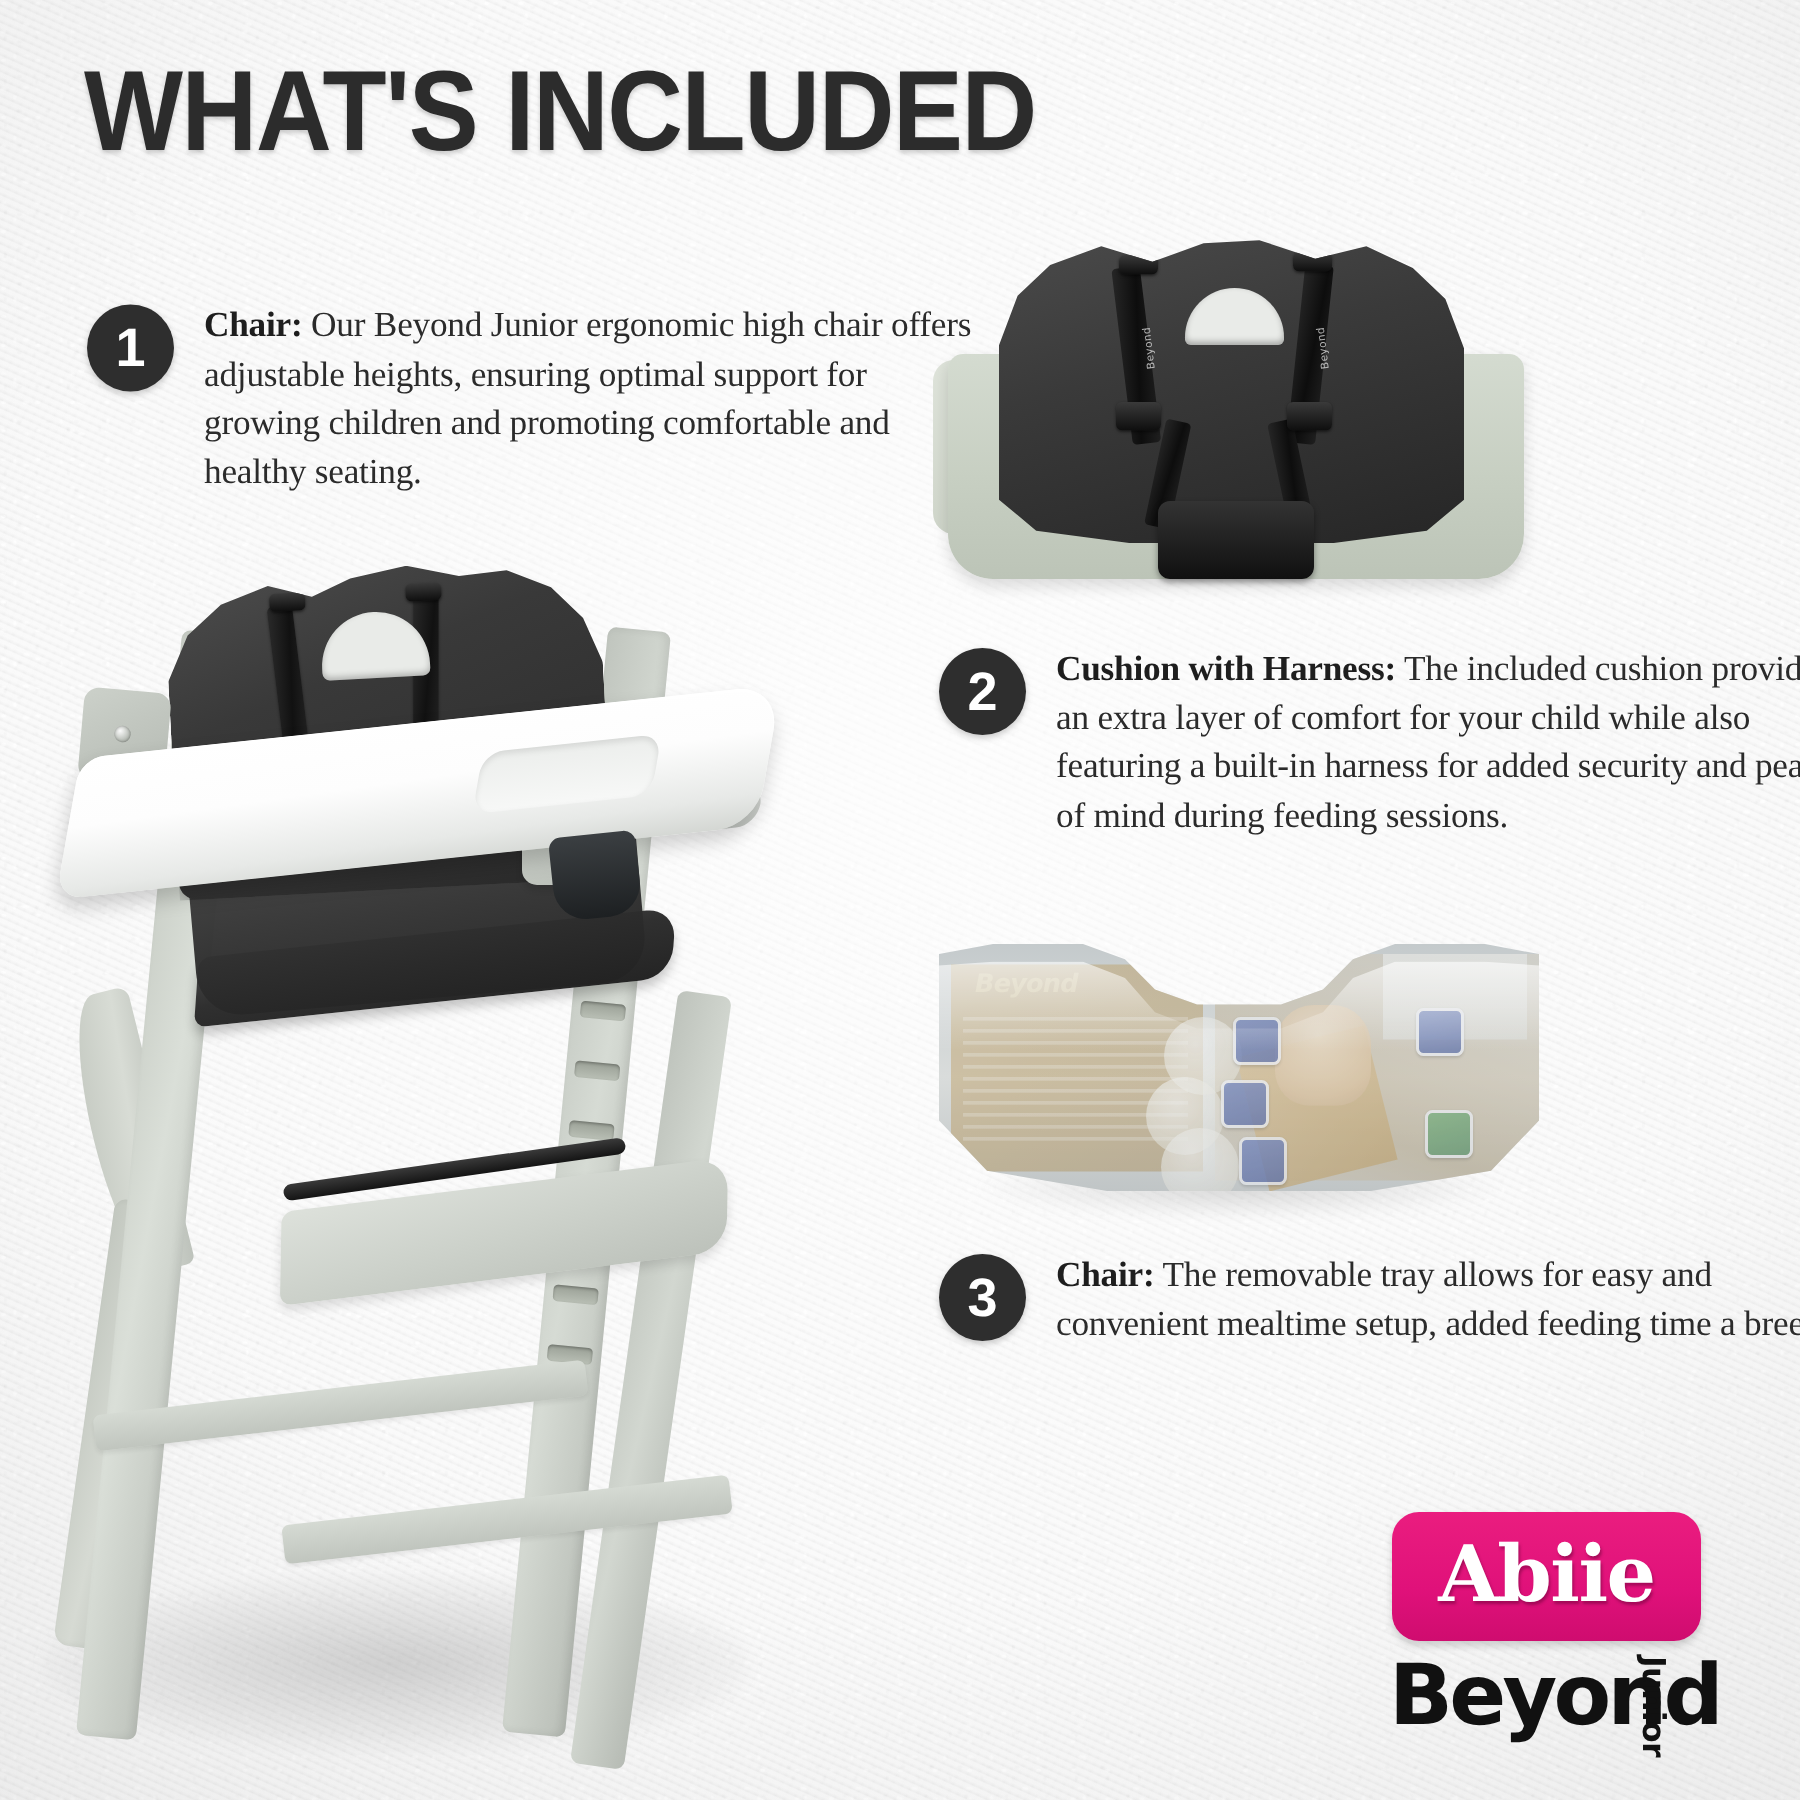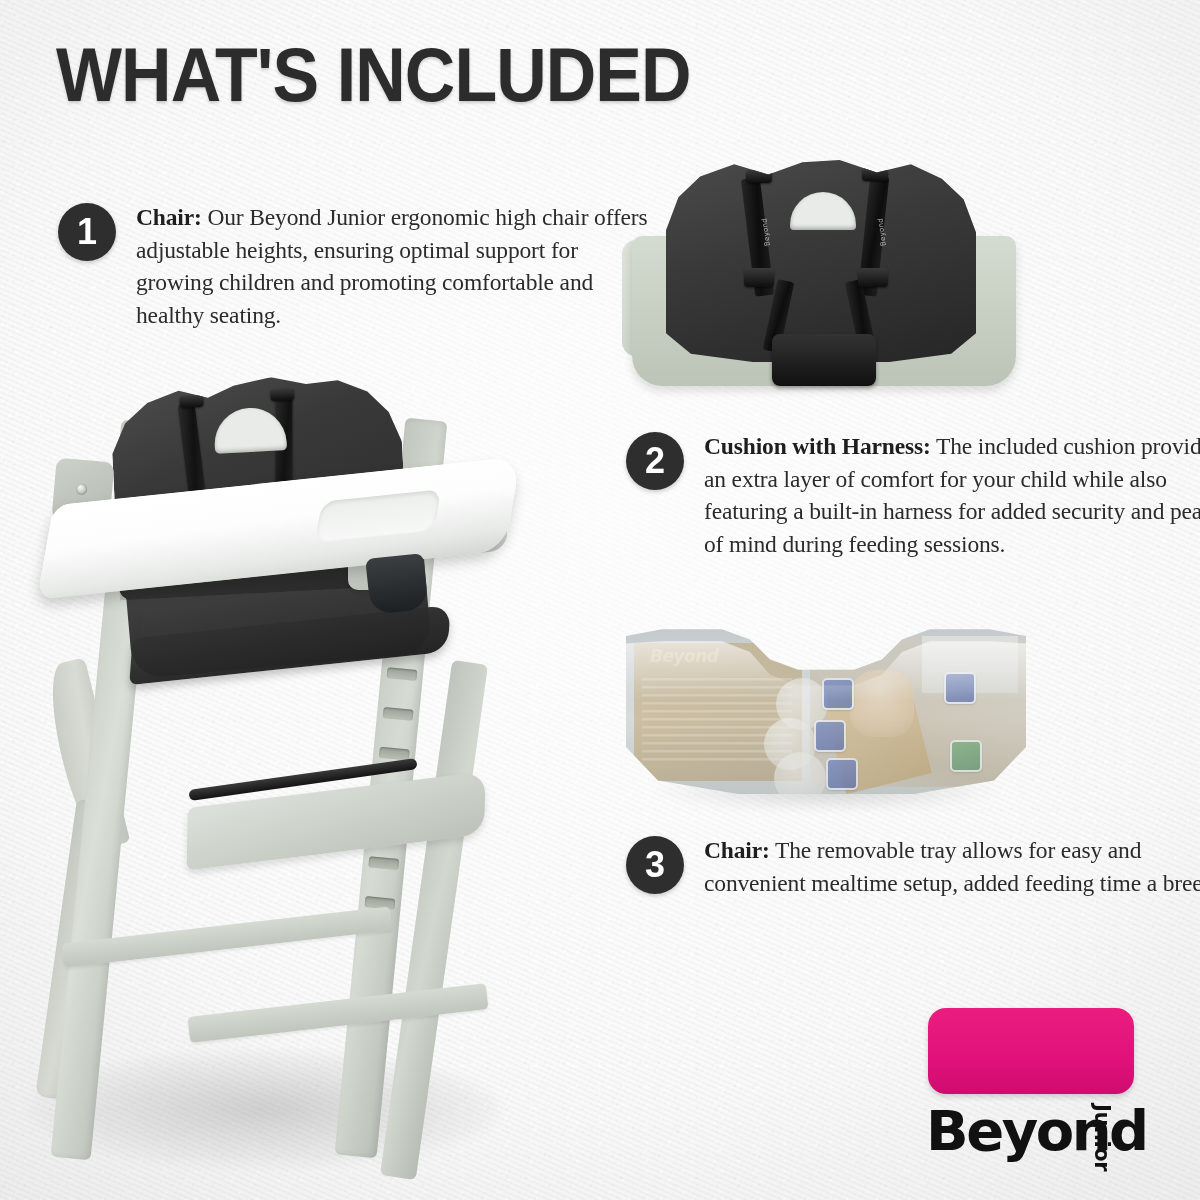--- a/index.html
+++ b/index.html
@@ -676,17 +676,18 @@
         <div class="tr-icon" style="left:200px; top:132px;"></div>
         <div class="tr-icon" style="left:318px; top:46px;"></div>
         <div class="tr-icon green" style="left:324px; top:114px;"></div>
       </div>
       <div class="tr-gloss"></div>
     </div>
   </div>
 
   <div id="logo">
     <div class="logo-plate"></div>
+    <div class="logo-word">Abiie</div>
     <div class="logo-beyond">Beyond</div>
     <div class="logo-junior">Junior</div>
   </div>
 
 </div>
 
 </body></html>

